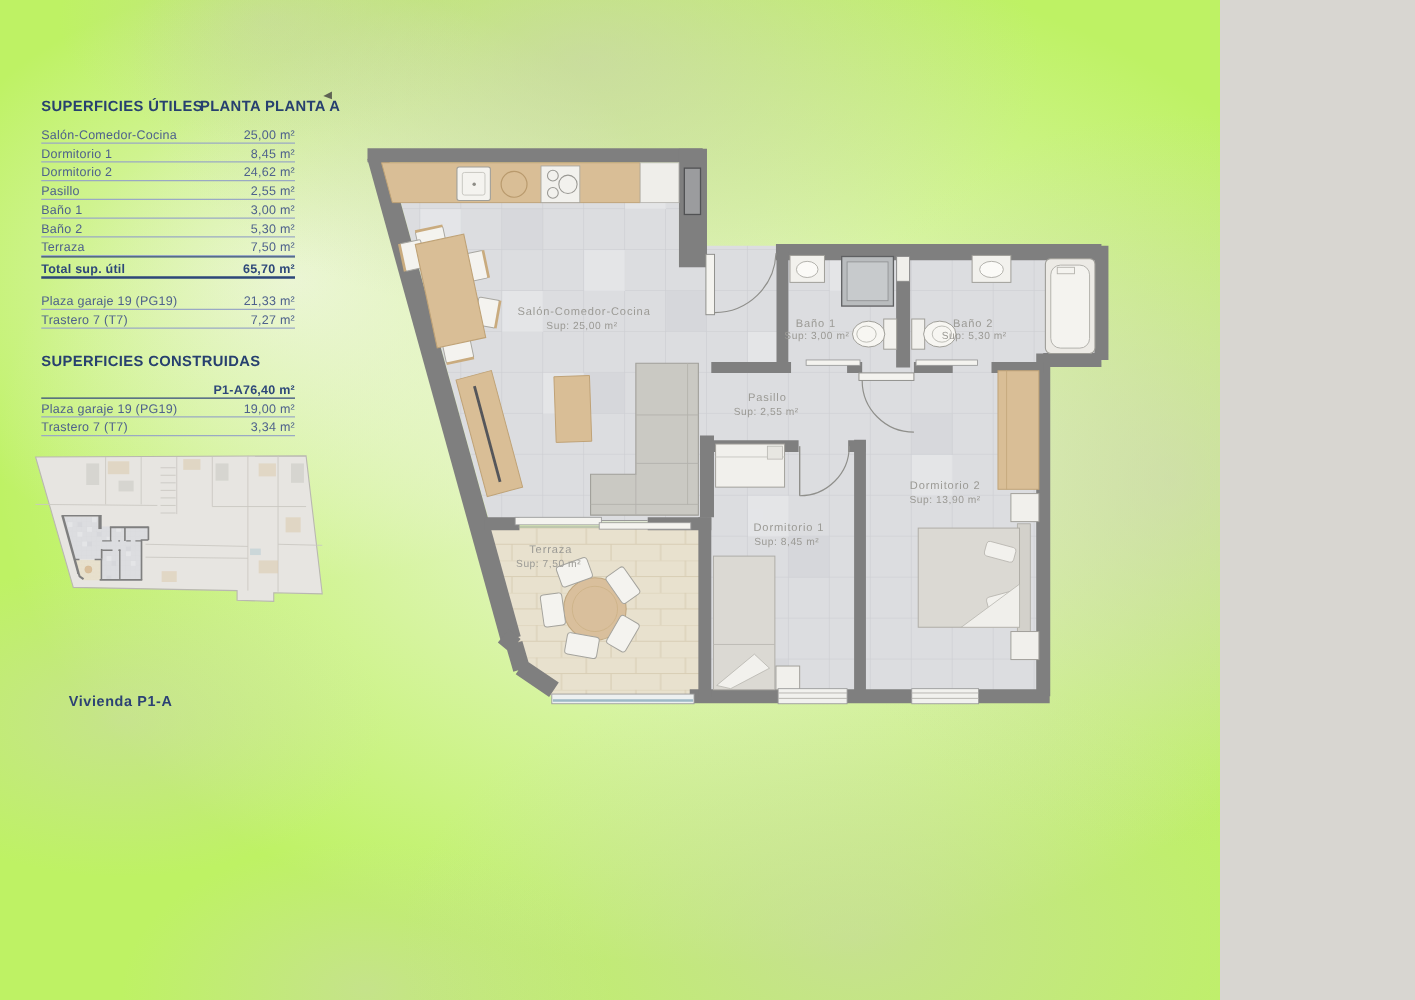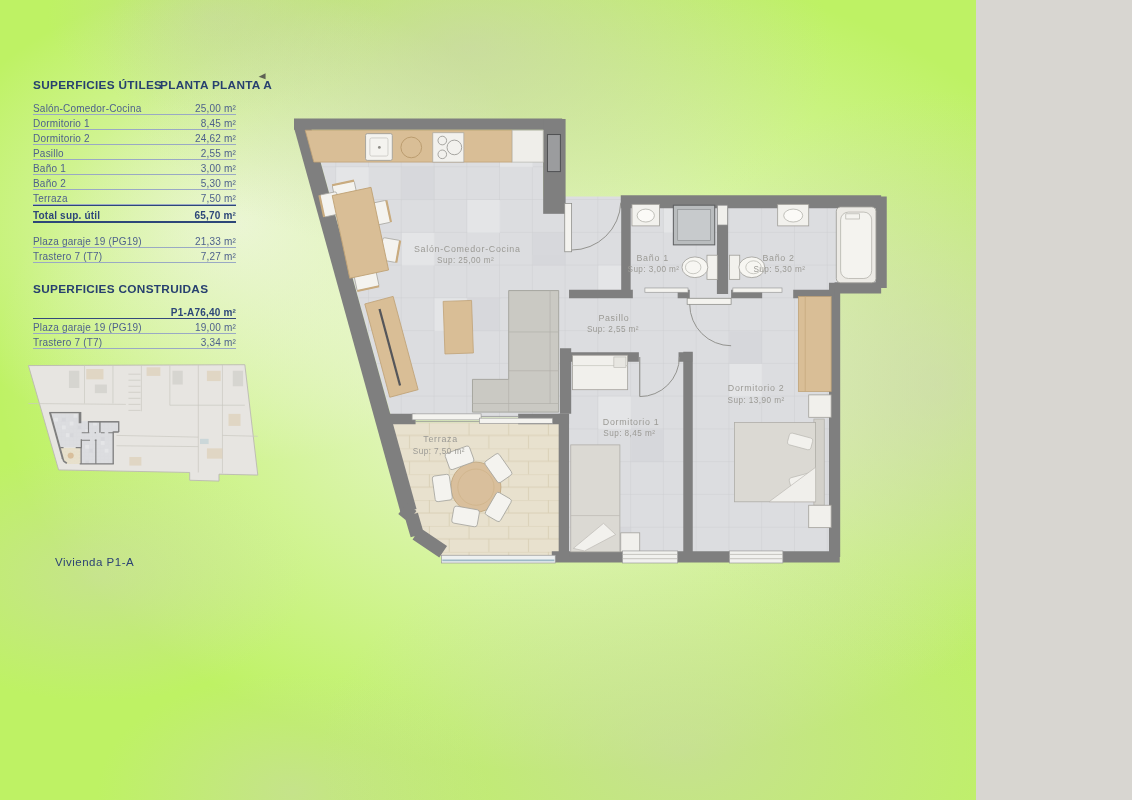--- a/index.html
+++ b/index.html
@@ -24,21 +24,21 @@
   .panel{position:absolute;left:33px;top:78px;width:240px;}
   .hdr{position:relative;height:17px;font-size:11.8px;font-weight:bold;color:#27406f;letter-spacing:.3px;white-space:nowrap;}
   .hdr .sub{position:absolute;left:127px;top:0;}
   .rows{margin-top:5px;width:203px;}
   .s-row{display:flex;justify-content:space-between;align-items:flex-end;height:14px;
          border-bottom:1px solid #9aa9c4;font-size:10px;color:#4e618c;letter-spacing:.2px;}
   .s-row.total{height:15px;color:#2d4779;font-weight:bold;border-top:1.6px solid #2d4779;border-bottom:2px solid #2d4779;align-items:flex-end;}
   .s-row.gap{margin-top:10px;}
   .s-row.bold{color:#2d4779;font-weight:bold;border-bottom:1.5px solid #33497b;justify-content:flex-end;}
   .sec2{margin-top:19px;}
-  .caption{position:absolute;left:55px;top:556px;font-size:11.5px;font-weight:normal;color:#2c4274;letter-spacing:.5px;text-align:right;}
+  .caption{position:absolute;left:55px;top:556px;font-size:11.5px;font-weight:bold;color:#2c4274;letter-spacing:.5px;text-align:right;}
   svg{position:absolute;inset:0;}
   svg text{font-family:"Liberation Sans",sans-serif;}
   .roomname{fill:#9b9a95;font-size:10.3px;letter-spacing:.8px;}
   .roomsup{fill:#9b9a95;font-size:9.5px;letter-spacing:.5px;}
 </style>
 </head>
 <body>
 
 <div class="canvas">
   <div class="blobs"></div>

